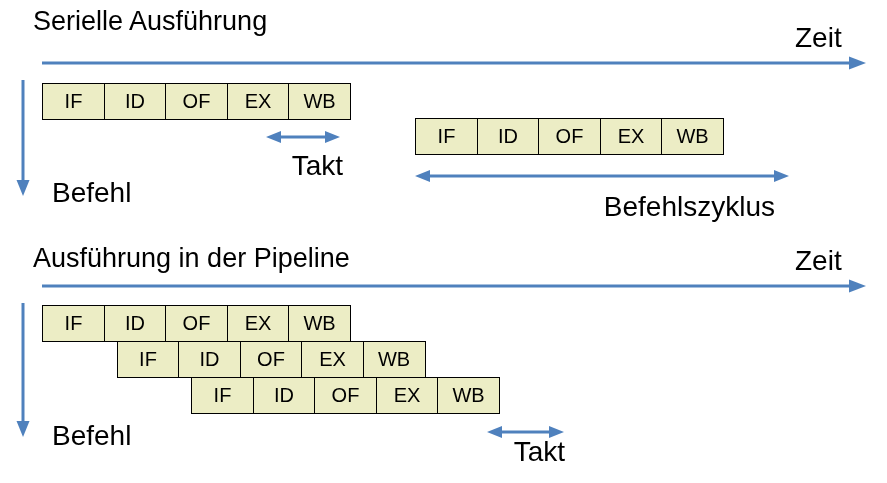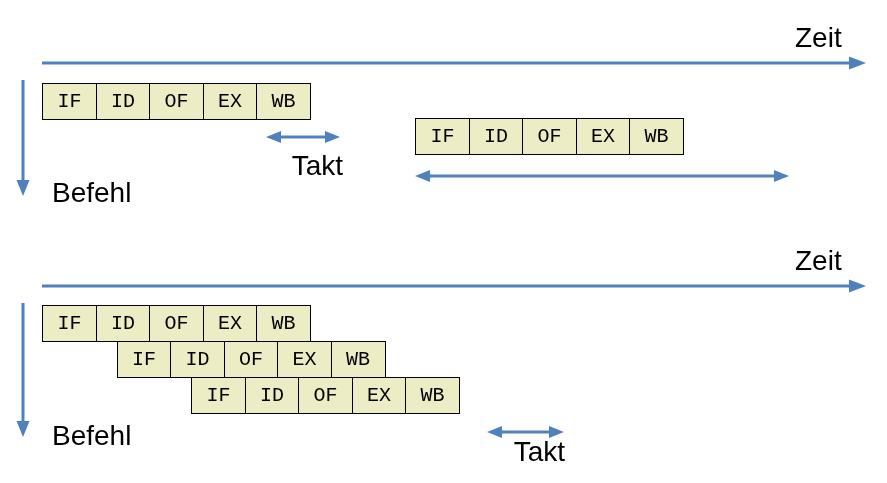--- a/index.html
+++ b/index.html
@@ -25,30 +25,29 @@
     line-height: 22px;
     white-space: nowrap;
   }
   .label.center { text-align: right; }
   .stage-row {
     position: absolute;
     display: flex;
   }
   .cell {
     box-sizing: border-box;
-    width: 55px;
+    width: 63px;
     height: 37px;
     margin-right: -1.5px;
     border: 1.5px solid var(--box-border, #000000);
     background: var(--box-fill, #ecedc5);
     display: flex;
     align-items: center;
     justify-content: center;
     font-size: 20px;
-    font-family: Liberation Mono, monospace;
   }
   #arrows {
     position: absolute;
     left: 0;
     top: 0;
     color: var(--arrow-blue, #4f81bd);
     pointer-events: none;
   }
   #arrows line { stroke: currentColor; stroke-width: 3; }
   #arrows polygon { fill: currentColor; }
@@ -92,20 +91,21 @@
       <polygon points="23,437 16.5,421 29.5,421"></polygon>
     </g>
 
     <g>
       <line x1="498" y1="432" x2="553" y2="432"></line>
       <polygon points="487,432 502,426 502,438"></polygon>
       <polygon points="564,432 549,426 549,438"></polygon>
     </g>
   </svg>
 
+  <div class="title" style="top:6px">Serielle Ausführung</div>
 
   <div class="label" style="left:795px; top:27px">Zeit</div>
 
   <div class="label" style="left:52px; top:182px">Befehl</div>
 
   <div class="stage-row" style="left:42px; top:83px">
     <div class="cell">IF</div>
     <div class="cell">ID</div>
     <div class="cell">OF</div>
     <div class="cell">EX</div>
@@ -115,21 +115,23 @@
   <div class="stage-row" style="left:415px; top:118px">
     <div class="cell">IF</div>
     <div class="cell">ID</div>
     <div class="cell">OF</div>
     <div class="cell">EX</div>
     <div class="cell">WB</div>
   </div>
 
   <div class="label center" style="left:263px; top:155px; width:80px">Takt</div>
 
+  <div class="label center" style="left:415px; top:196px; width:360px">Befehlszyklus</div>
 
+  <div class="title" style="top:243px">Ausführung in der Pipeline</div>
 
   <div class="label" style="left:795px; top:250px">Zeit</div>
 
   <div class="label" style="left:52px; top:425px">Befehl</div>
 
   <div class="stage-row" style="left:42px; top:305px">
     <div class="cell">IF</div>
     <div class="cell">ID</div>
     <div class="cell">OF</div>
     <div class="cell">EX</div>

